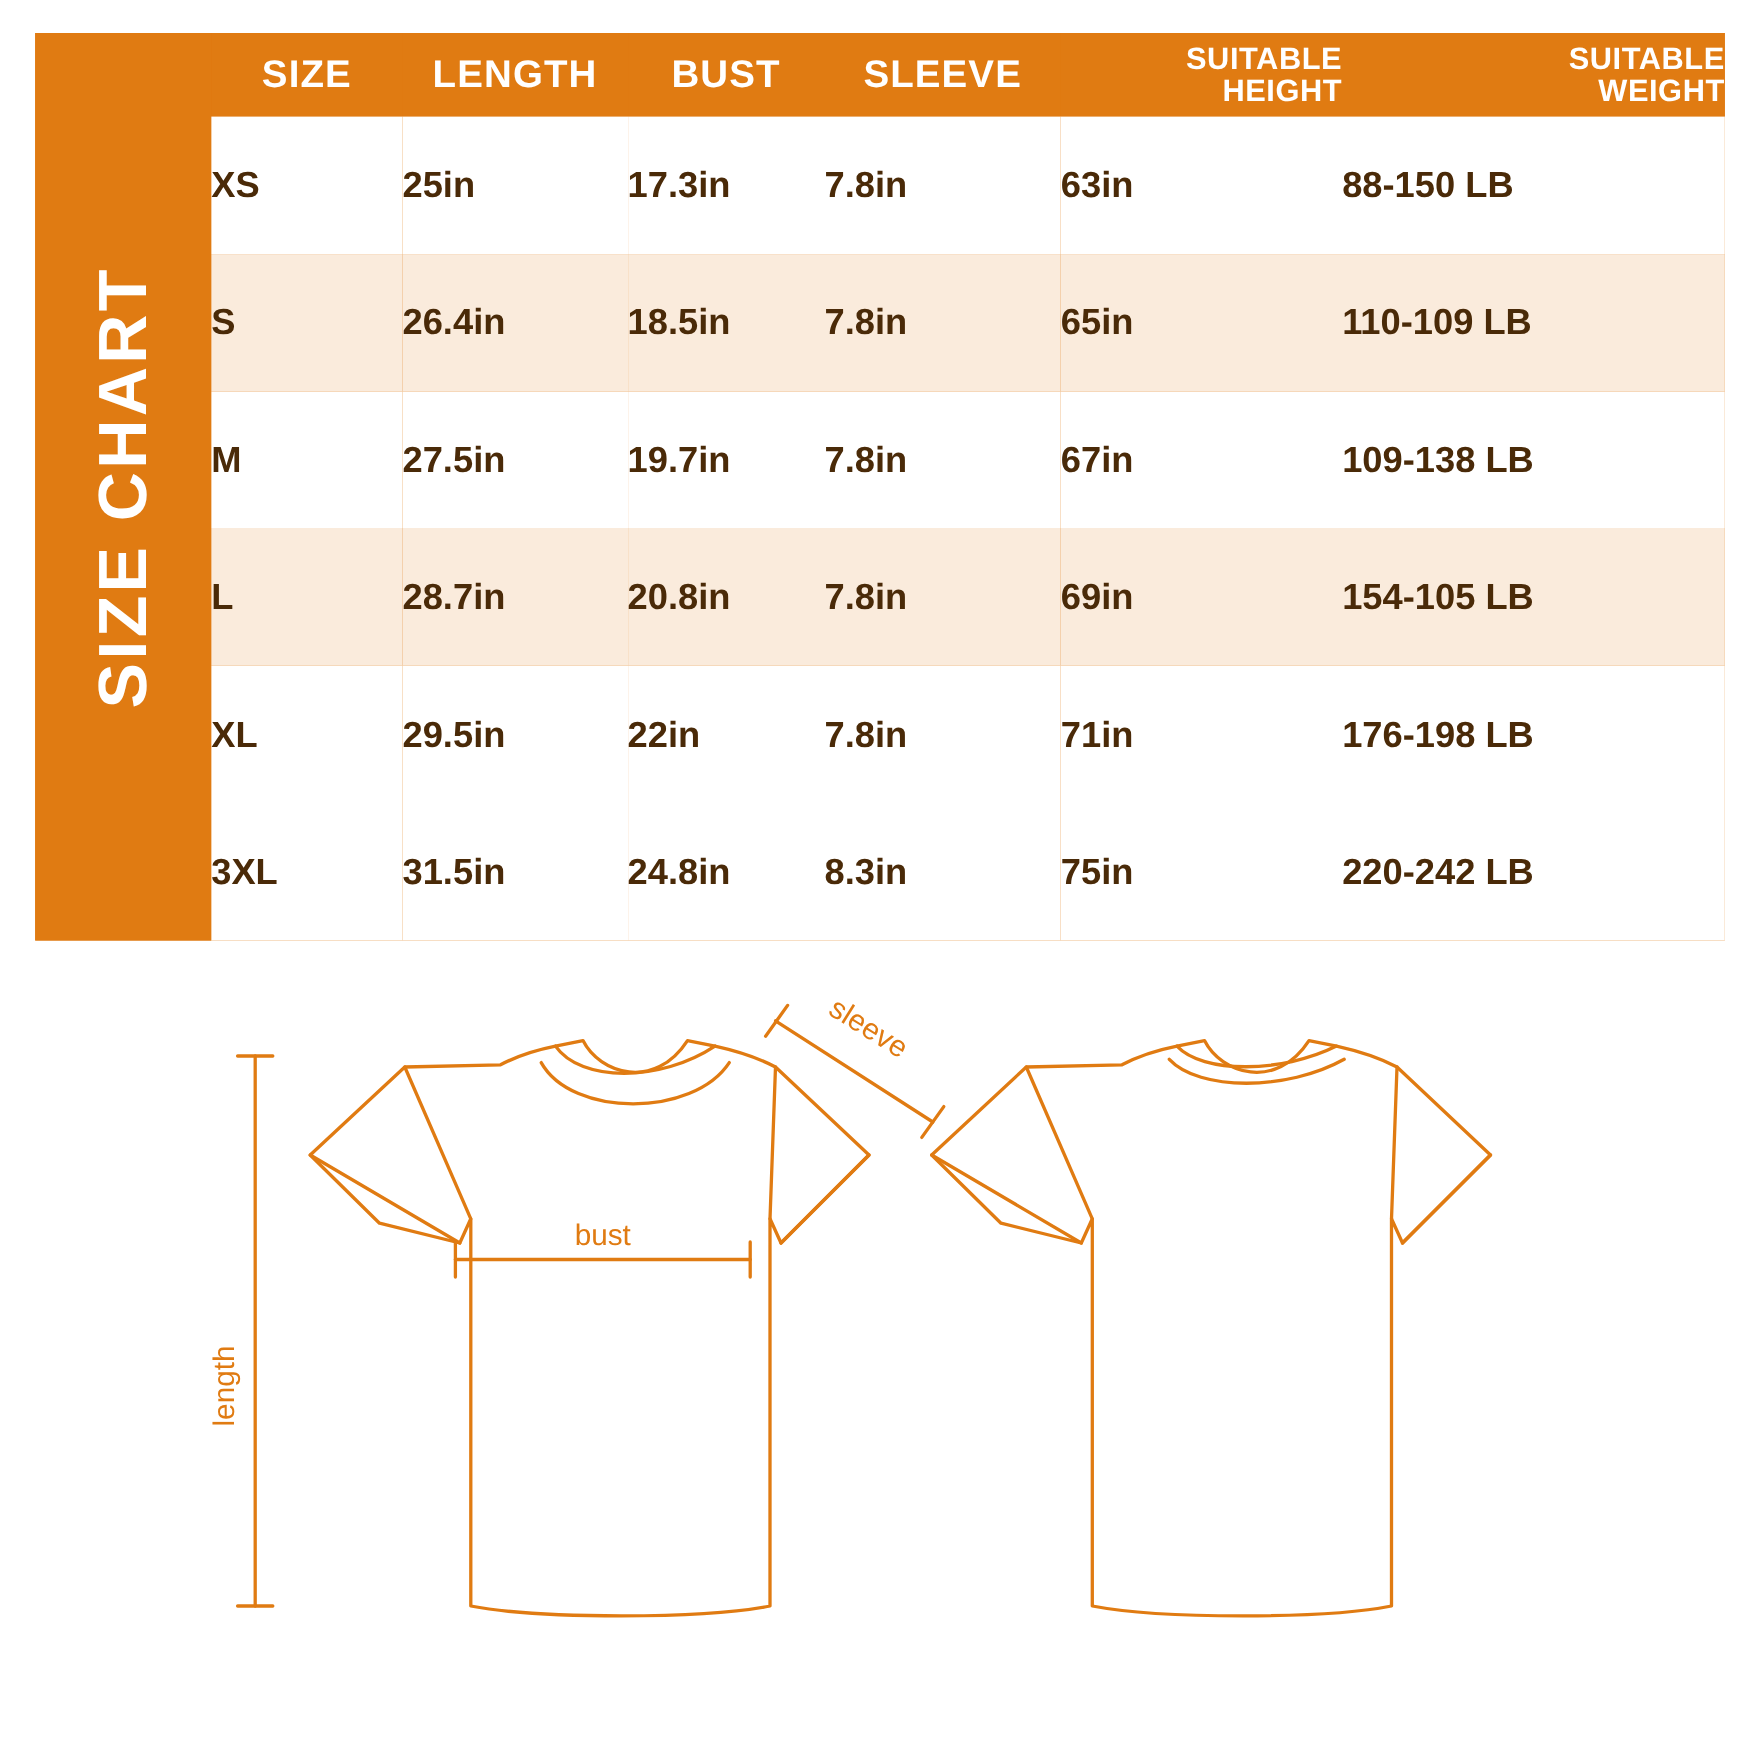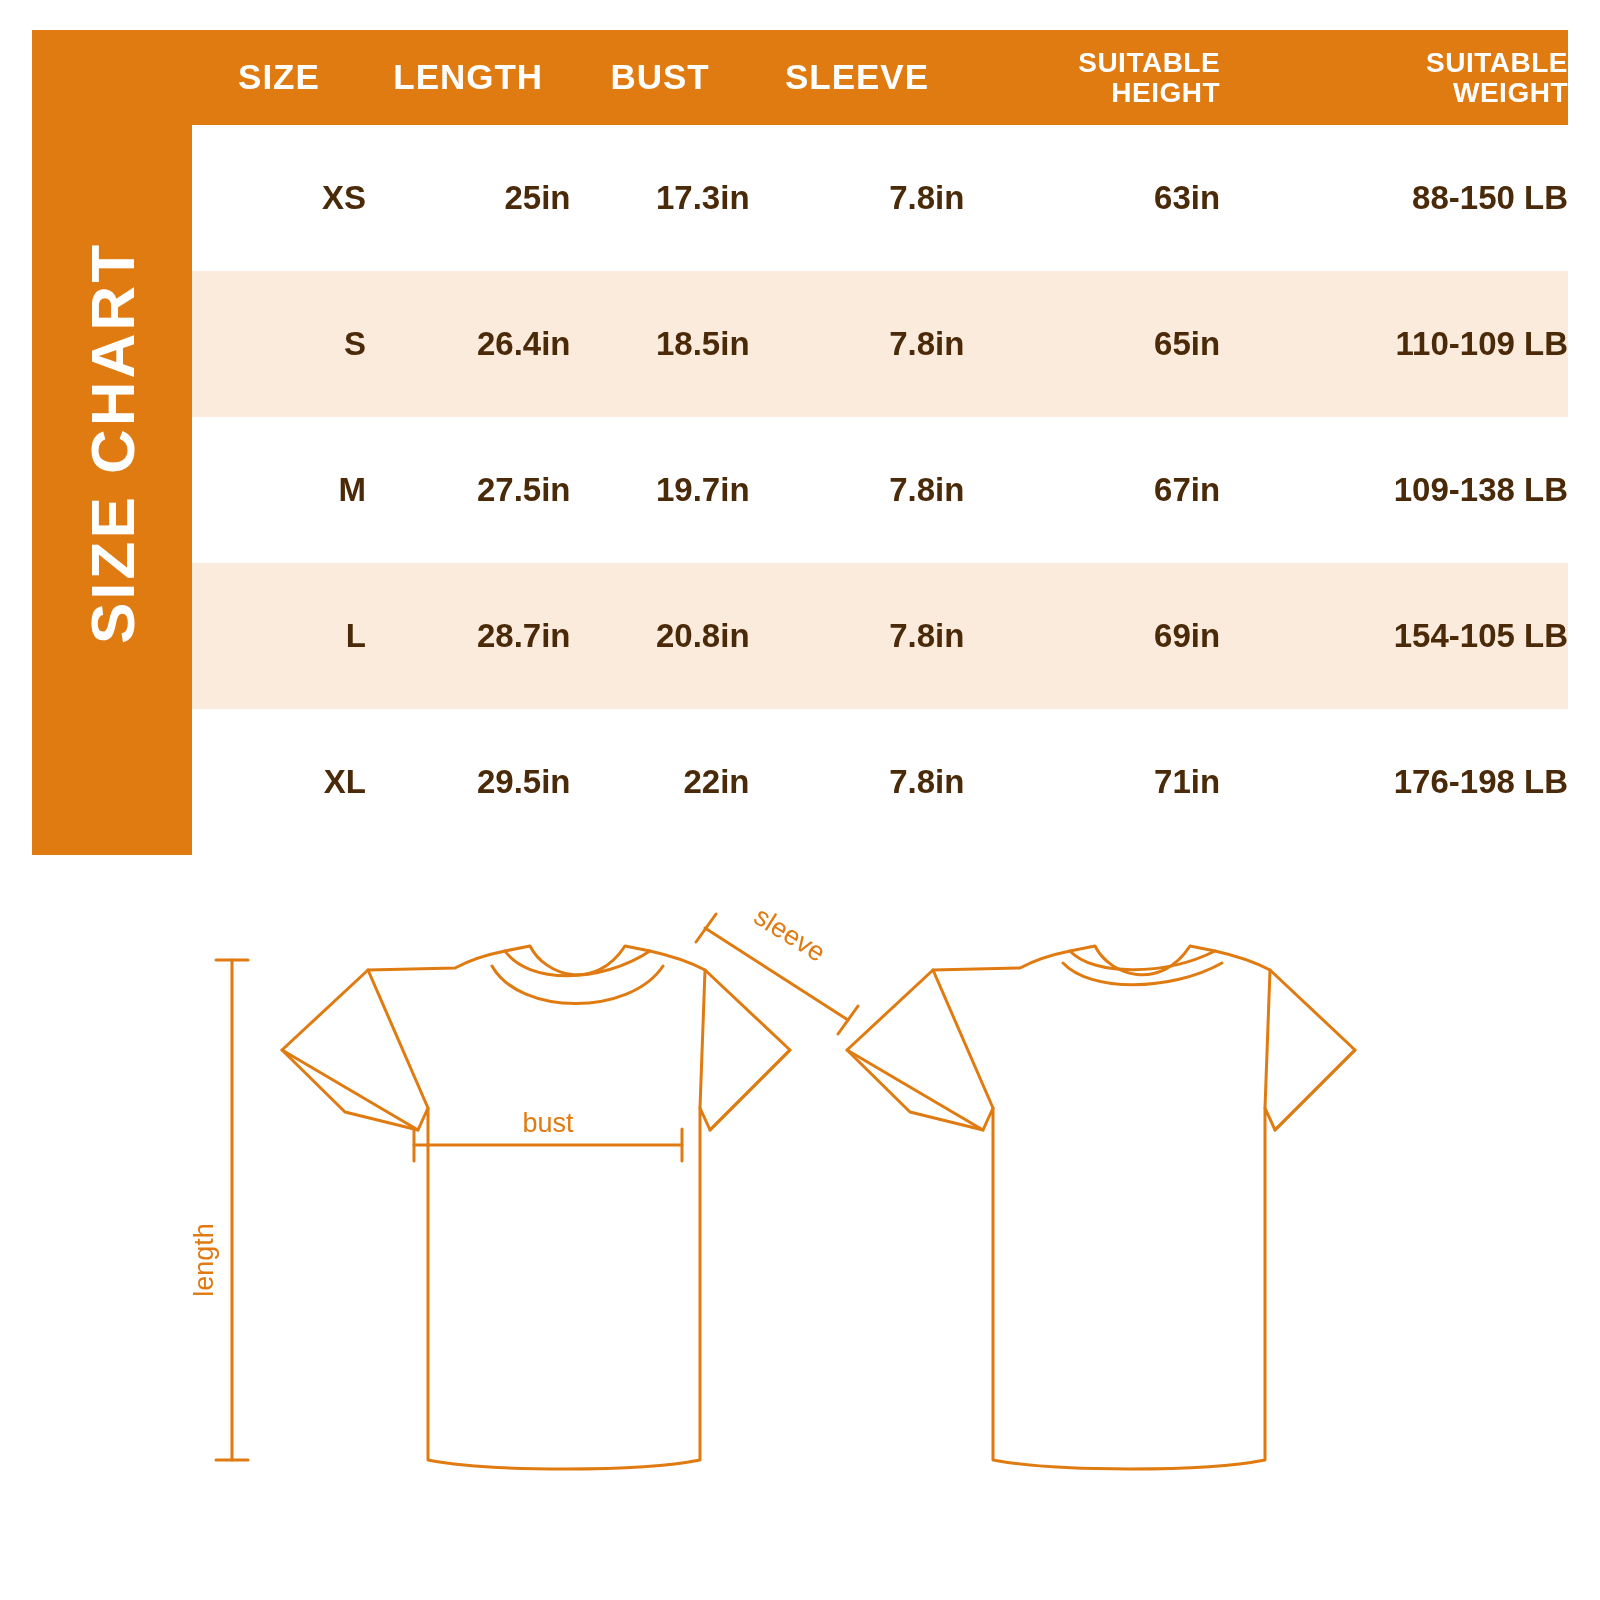--- a/index.html
+++ b/index.html
@@ -61,35 +61,35 @@
     border-collapse: collapse;
     table-layout: fixed;
   }
   table.size-table thead th {
     background: #E07B12;
     color: #ffffff;
     font-size: 35px;
     font-weight: bold;
     letter-spacing: 1px;
     padding: 0;
-    height: 95px;
+    height: 76px;
     vertical-align: middle;
     line-height: 1.05;
     font-family: "Liberation Sans", sans-serif;
   }
   table.size-table thead th.small-head {
     font-size: 28px;
     letter-spacing: 0.5px;
     text-align: right;
   }
   table.size-table tbody td {
     color: #4A2A08;
     font-size: 33px;
     font-weight: bold;
-    text-align: right;
+    text-align: left;
     height: 81px;
     padding: 0;
     vertical-align: middle;
     font-family: "Liberation Sans", sans-serif;
     margin-top: 12px;
   }
   table.size-table tbody tr.row-odd td { background: #ffffff; }
   table.size-table tbody tr.row-even td { background: #FAEBDC; }
 
   
@@ -186,20 +186,28 @@
             <td>154-105 LB</td>
           </tr>
           <tr class="row-odd">
             <td>XL</td>
             <td>29.5in</td>
             <td>22in</td>
             <td>7.8in</td>
             <td>71in</td>
             <td>176-198 LB</td>
           </tr>
+          <tr class="row-odd">
+            <td>3XL</td>
+            <td>31.5in</td>
+            <td>24.8in</td>
+            <td>8.3in</td>
+            <td>75in</td>
+            <td>220-242 LB</td>
+          </tr>
         </tbody>
       </table>
     </div>
   </div>
 
   <div class="diagram-block">
     <svg class="diagram-svg" width="1600" height="680" viewBox="0 0 1600 680" xmlns="http://www.w3.org/2000/svg">
       <g fill="none" stroke="#E07B12" stroke-width="3" stroke-linejoin="round" stroke-linecap="round">
 
         <g>

